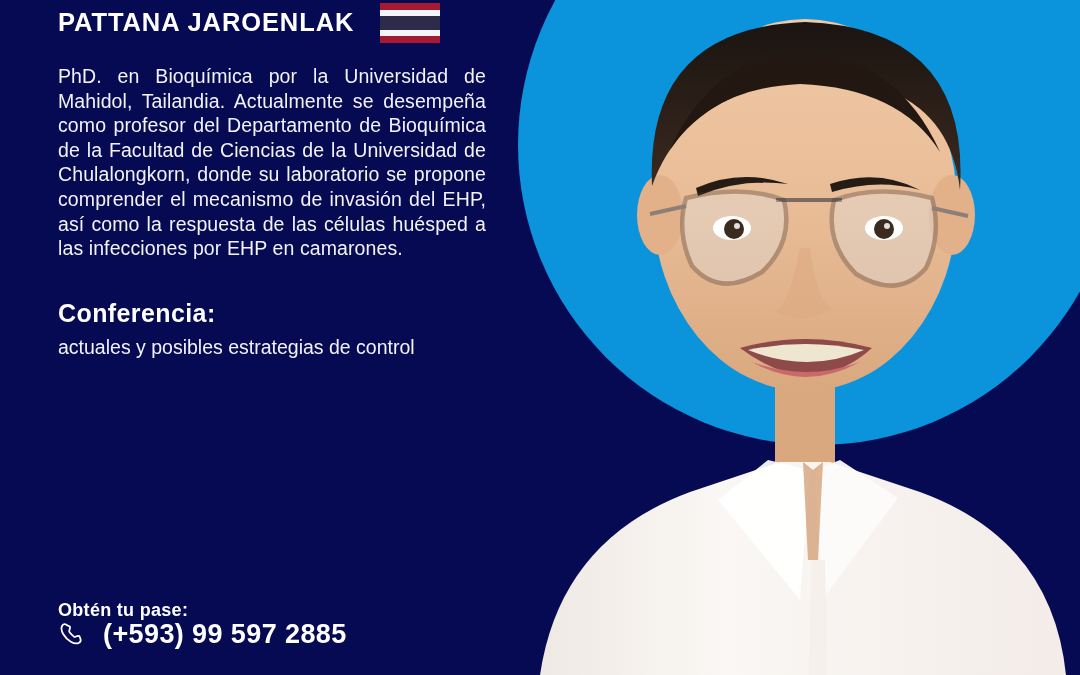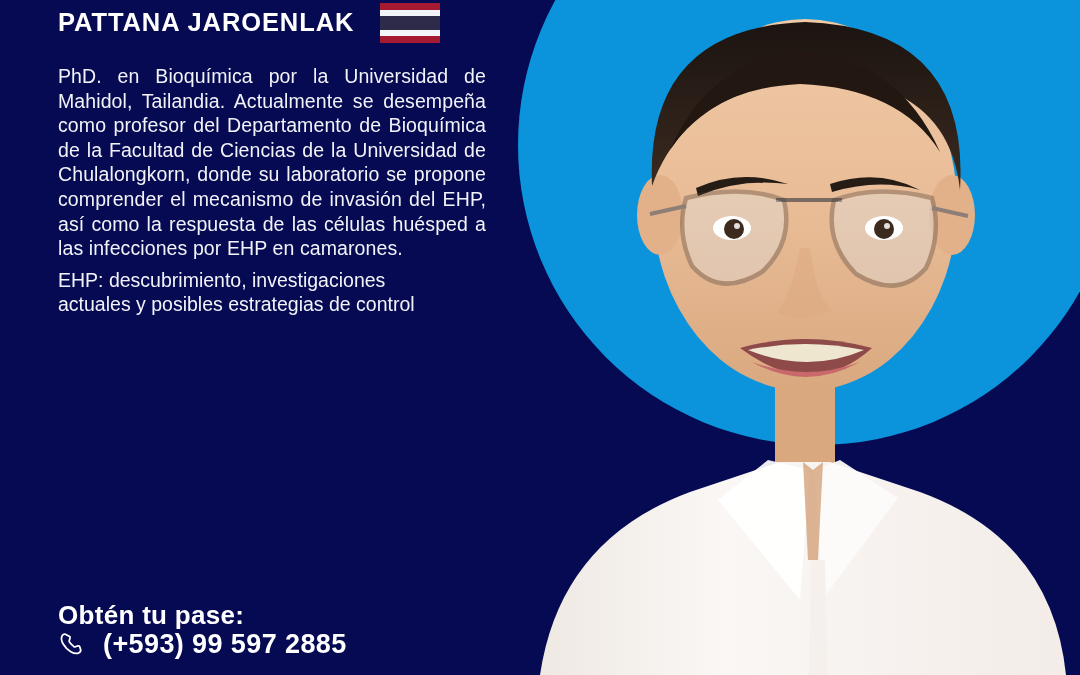--- a/index.html
+++ b/index.html
@@ -112,21 +112,21 @@
   }
   .talk-title .l2 { text-align: left; }
 
   .cta-block {
     position: absolute;
     left: 58px;
     top: 600px;
     width: 440px;
   }
   .cta-head {
-    font-size: 26px;
+    font-size: 18px;
     font-weight: bold;
     letter-spacing: 0.3px;
     color: #ffffff;
   }
   .phone-row {
     display: flex;
     align-items: center;
     gap: 18px;
   }
   .phone-icon { width: 27px; height: 27px; flex: 0 0 auto; }
@@ -222,22 +222,22 @@
         <i class="s1"></i>
           <i class="s2"></i>
           <i class="s3"></i>
           <i class="s4"></i>
           <i class="s5"></i>
       </div>
     </div>
 
     <div class="bio">PhD. en Bioquímica por la Universidad de Mahidol, Tailandia. Actualmente se desempeña como profesor del Departamento de Bioquímica de la Facultad de Ciencias de la Universidad de Chulalongkorn, donde su laboratorio se propone comprender el mecanismo de invasión del EHP, así como la respuesta de las células huésped a las infecciones por EHP en camarones.</div>
 
+    <div class="section-head">Conferencia:</div>
     <div class="talk-title">
-      <div>EHP: descubrimiento, investigaciones</div>
       <div class="l2">actuales y posibles estrategias de control</div>
     </div>
   </div>
 
   <div class="cta-block">
     <div class="cta-head">Obtén tu pase:</div>
     <div class="phone-row">
       <svg class="phone-icon" viewBox="0 0 24 24" fill="none" stroke="#ffffff" stroke-width="1.6" stroke-linecap="round" stroke-linejoin="round">
         <path d="M6.6 2.9 C5.4 2.6 4.3 3.3 3.7 4.3 C2.6 6.2 3 8.8 4.6 11.6
                  C6.2 14.4 8.6 16.8 11.4 18.4 C14.2 20 16.8 20.4 18.7 19.3

